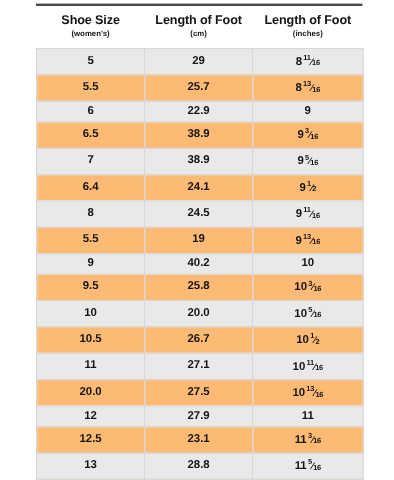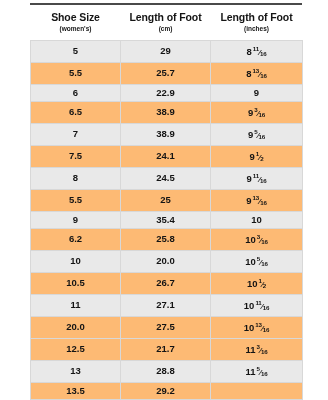--- a/index.html
+++ b/index.html
@@ -165,41 +165,41 @@
             <td>6.5</td>
             <td>38.9</td>
             <td><span class="whole">9</span><span class="frac"><span class="num">3</span><span class="sol">⁄</span><span class="den">16</span></span></td>
           </tr>
           <tr class="shaded">
             <td>7</td>
             <td>38.9</td>
             <td><span class="whole">9</span><span class="frac"><span class="num">5</span><span class="sol">⁄</span><span class="den">16</span></span></td>
           </tr>
           <tr class="plain">
-            <td>7.5</td>
+            <td>6.4</td>
             <td>24.1</td>
             <td><span class="whole">9</span><span class="frac"><span class="num">1</span><span class="sol">⁄</span><span class="den">2</span></span></td>
           </tr>
           <tr class="shaded">
             <td>8</td>
             <td>24.5</td>
             <td><span class="whole">9</span><span class="frac"><span class="num">11</span><span class="sol">⁄</span><span class="den">16</span></span></td>
           </tr>
           <tr class="plain">
             <td>5.5</td>
-            <td>25</td>
+            <td>19</td>
             <td><span class="whole">9</span><span class="frac"><span class="num">13</span><span class="sol">⁄</span><span class="den">16</span></span></td>
           </tr>
           <tr class="shaded">
             <td>9</td>
-            <td>35.4</td>
+            <td>40.2</td>
             <td><span class="whole">10</span></td>
           </tr>
           <tr class="plain">
-            <td>6.2</td>
+            <td>9.5</td>
             <td>25.8</td>
             <td><span class="whole">10</span><span class="frac"><span class="num">3</span><span class="sol">⁄</span><span class="den">16</span></span></td>
           </tr>
           <tr class="shaded">
             <td>10</td>
             <td>20.0</td>
             <td><span class="whole">10</span><span class="frac"><span class="num">5</span><span class="sol">⁄</span><span class="den">16</span></span></td>
           </tr>
           <tr class="plain">
             <td>10.5</td>
@@ -209,23 +209,28 @@
           <tr class="shaded">
             <td>11</td>
             <td>27.1</td>
             <td><span class="whole">10</span><span class="frac"><span class="num">11</span><span class="sol">⁄</span><span class="den">16</span></span></td>
           </tr>
           <tr class="plain">
             <td>20.0</td>
             <td>27.5</td>
             <td><span class="whole">10</span><span class="frac"><span class="num">13</span><span class="sol">⁄</span><span class="den">16</span></span></td>
           </tr>
+          <tr class="shaded">
+            <td>12</td>
+            <td>27.9</td>
+            <td><span class="whole">11</span></td>
+          </tr>
           <tr class="plain">
             <td>12.5</td>
-            <td>21.7</td>
+            <td>23.1</td>
             <td><span class="whole">11</span><span class="frac"><span class="num">3</span><span class="sol">⁄</span><span class="den">16</span></span></td>
           </tr>
           <tr class="shaded">
             <td>13</td>
             <td>28.8</td>
             <td><span class="whole">11</span><span class="frac"><span class="num">5</span><span class="sol">⁄</span><span class="den">16</span></span></td>
           </tr>
           <tr class="plain">
             <td>13.5</td>
             <td>29.2</td>

